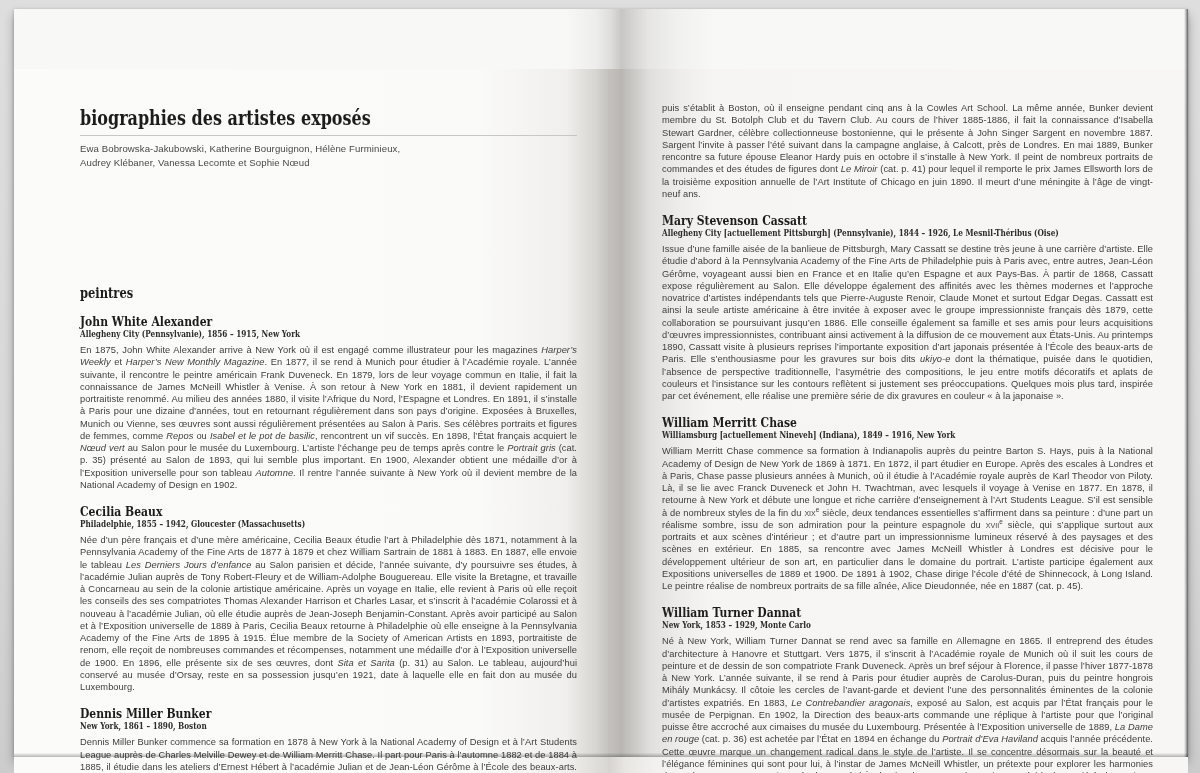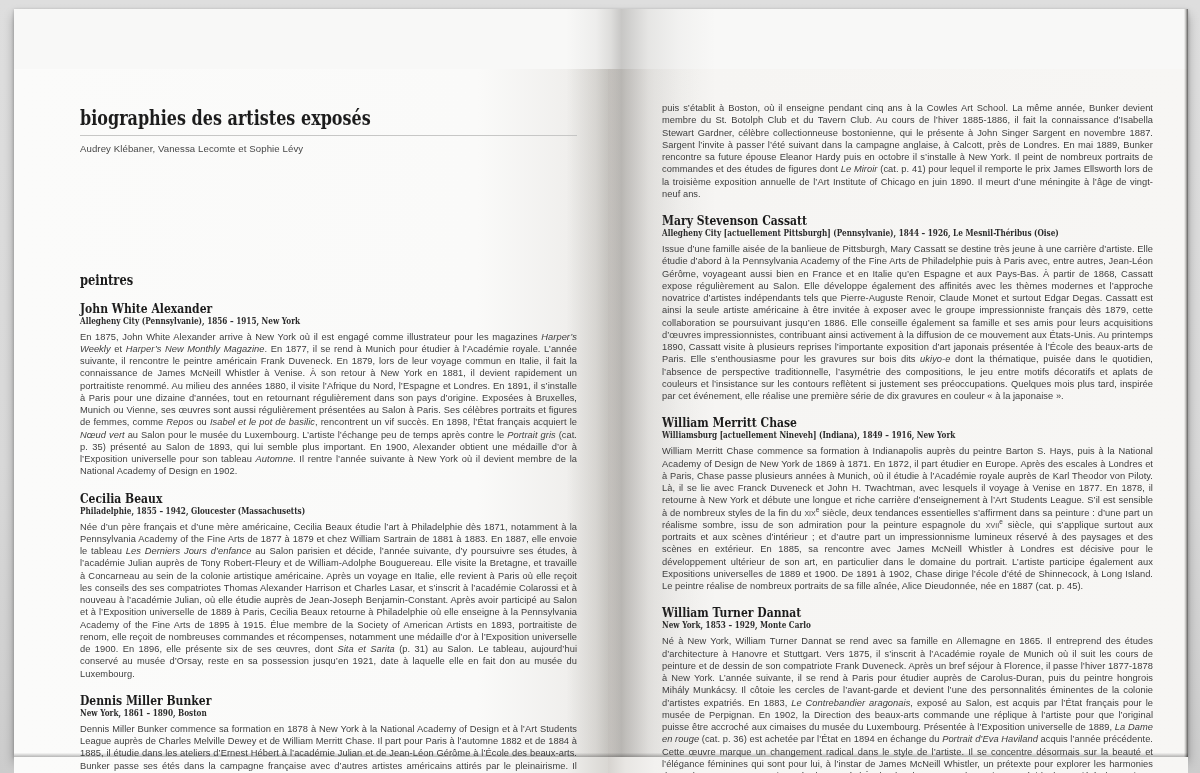--- a/index.html
+++ b/index.html
@@ -82,21 +82,22 @@
 <body>
 
 <div class="stage">
   <div class="book">
 
     <div class="page page-left">
       <div class="col col-left">
         <h1 class="title">biographies des artistes exposés</h1>
         <div class="rule"></div>
         <div class="authors">
-          <div>Audrey Klébaner, Vanessa Lecomte et Sophie Lévy</div>
+          <div>Ewa Bobrowska-Jakubowski, Katherine Bourguignon, Hélène Furminieux,</div>
+          <div>Audrey Klébaner, Vanessa Lecomte et Sophie Nœud</div>
         </div>
         <h2 class="section">peintres</h2>
 
         <section class="entry">
           <h3>John White Alexander</h3>
           <div class="dates">Allegheny City (Pennsylvanie), 1856 – 1915, New York</div>
           <p class="bio">En 1875, John White Alexander arrive à New York où il est engagé comme illustrateur pour les magazines <i>Harper’s Weekly</i> et <i>Harper’s New Monthly Magazine</i>. En 1877, il se rend à Munich pour étudier à l’Académie royale. L’année suivante, il rencontre le peintre américain Frank Duveneck. En 1879, lors de leur voyage commun en Italie, il fait la connaissance de James McNeill Whistler à Venise. À son retour à New York en 1881, il devient rapidement un portraitiste renommé. Au milieu des années 1880, il visite l’Afrique du Nord, l’Espagne et Londres. En 1891, il s’installe à Paris pour une dizaine d’années, tout en retournant régulièrement dans son pays d’origine. Exposées à Bruxelles, Munich ou Vienne, ses œuvres sont aussi régulièrement présentées au Salon à Paris. Ses célèbres portraits et figures de femmes, comme <i>Repos</i> ou <i>Isabel et le pot de basilic</i>, rencontrent un vif succès. En 1898, l’État français acquiert le <i>Nœud vert</i> au Salon pour le musée du Luxembourg. L’artiste l’échange peu de temps après contre le <i>Portrait gris</i> (cat. p. 35) présenté au Salon de 1893, qui lui semble plus important. En 1900, Alexander obtient une médaille d’or à l’Exposition universelle pour son tableau <i>Automne</i>. Il rentre l’année suivante à New York où il devient membre de la National Academy of Design en 1902.</p>
         </section>
 
         <section class="entry">

